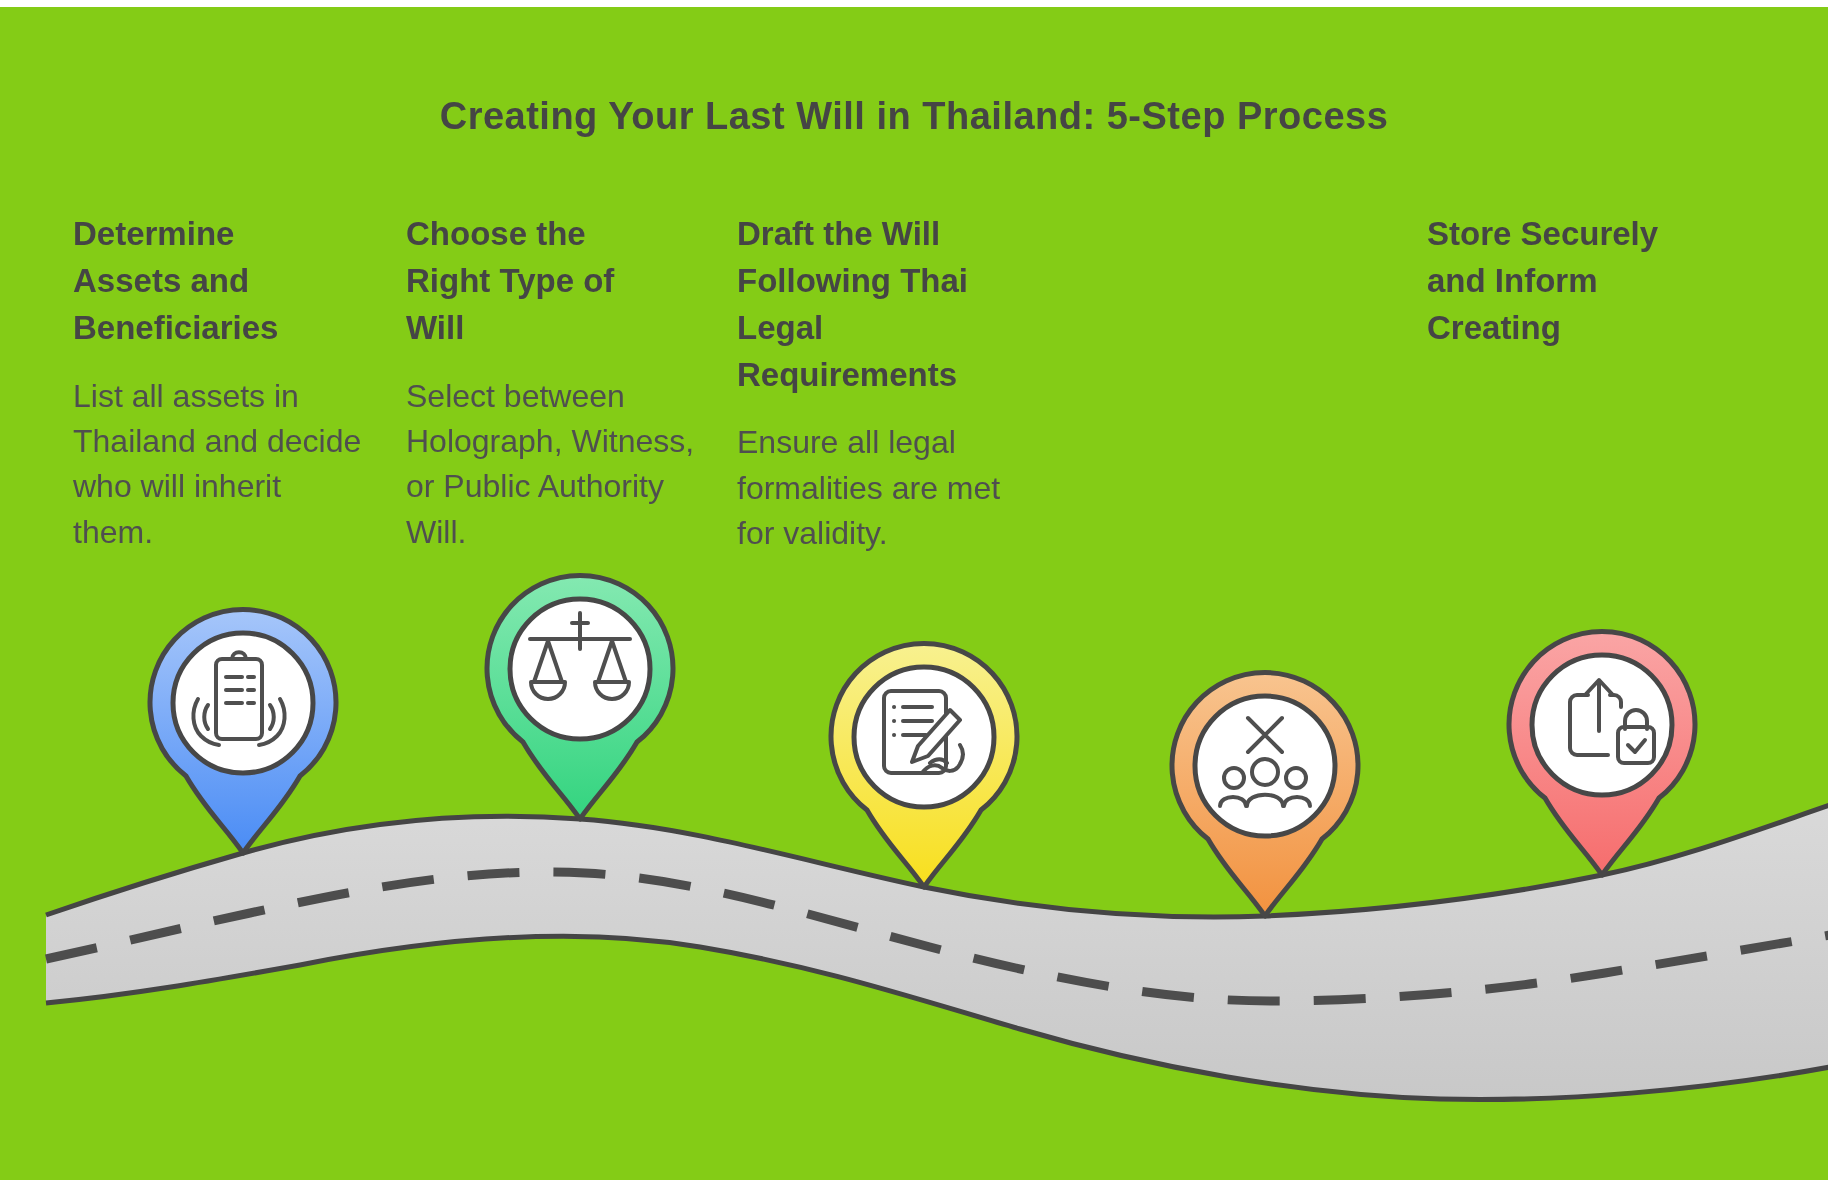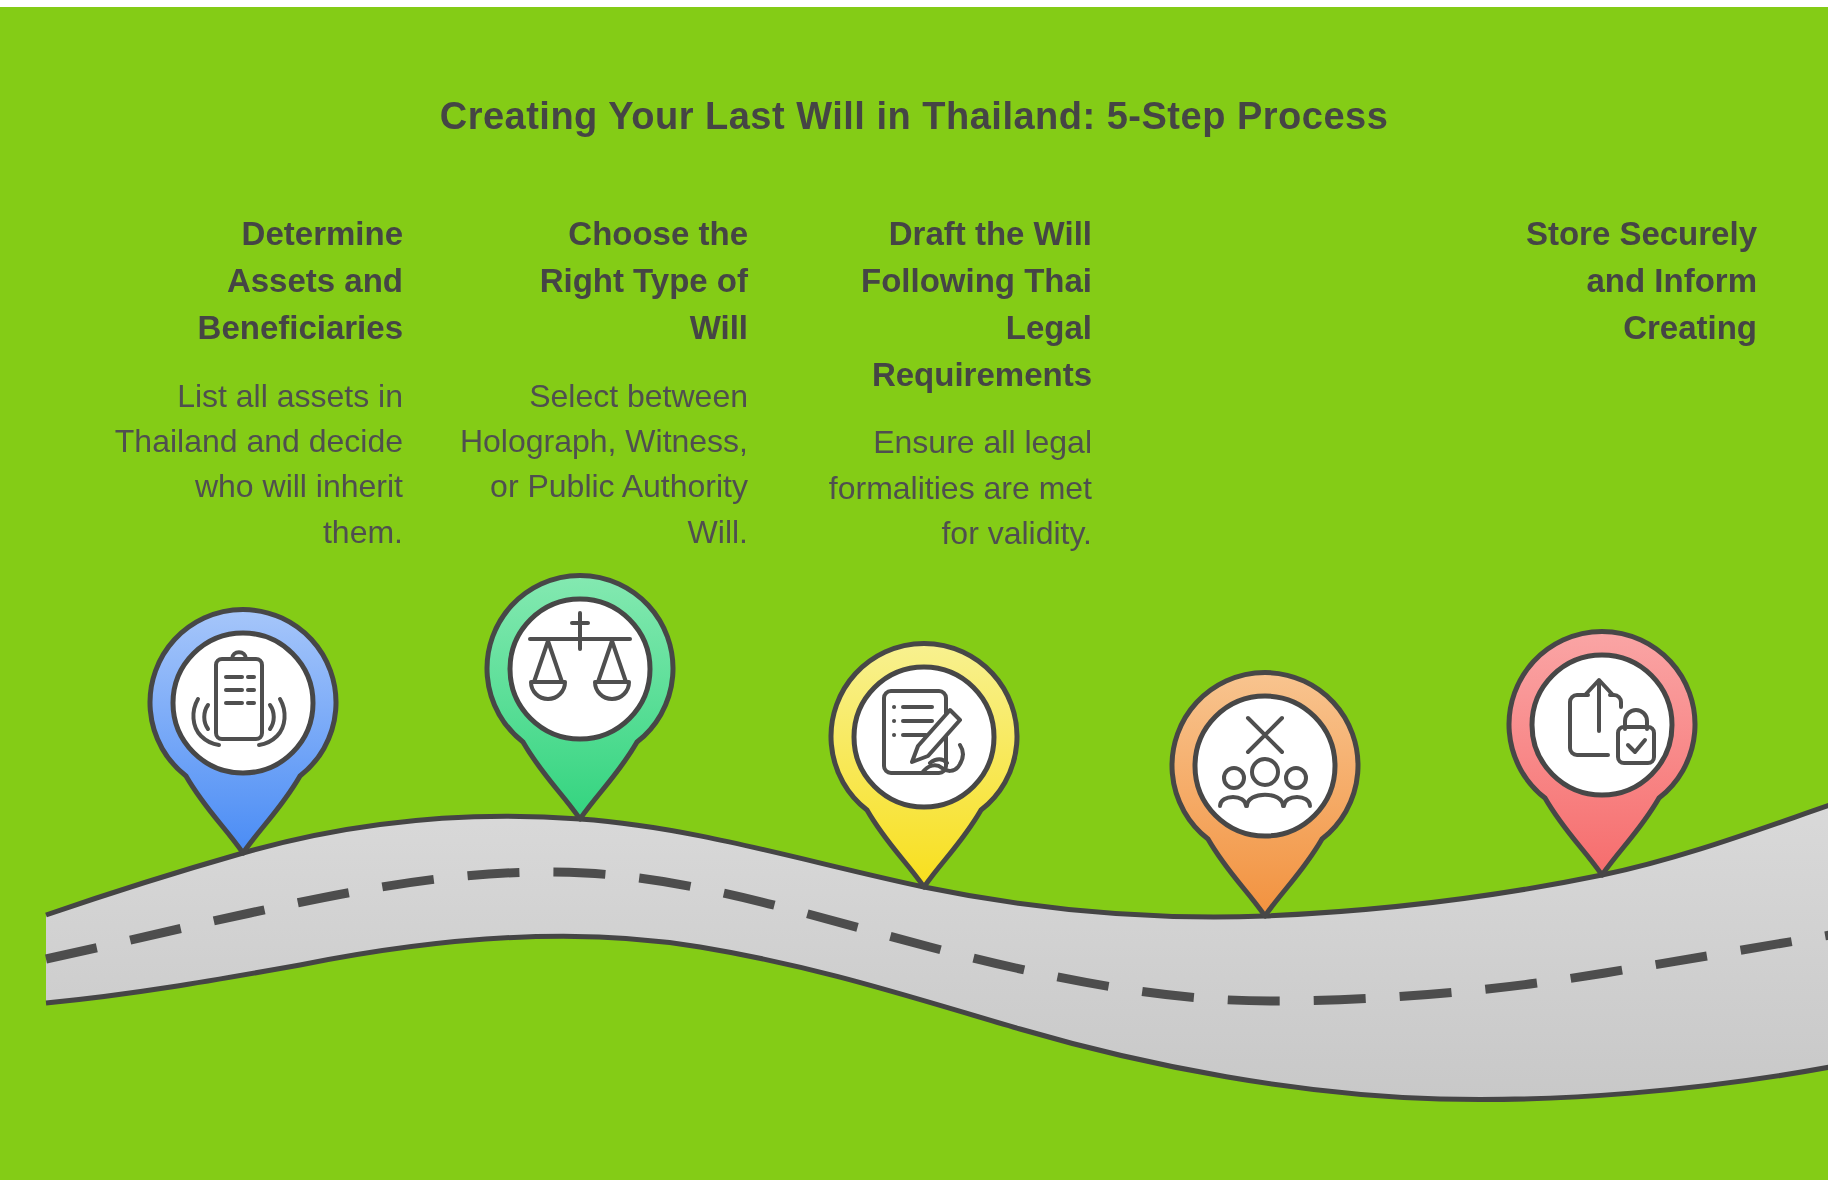--- a/index.html
+++ b/index.html
@@ -20,21 +20,21 @@
     text-align: center;
     font-size: 38px;
     font-weight: bold;
     color: #454545;
     letter-spacing: 0.5px;
   }
   .step-col {
     position: absolute;
     top: 204px;
     width: 330px;
-    text-align: right;
+    text-align: left;
   }
   .step-heading {
     font-size: 33px;
     font-weight: bold;
     line-height: 1.42;
     color: #454545;
     white-space: pre-line;
     margin: 0;
   }
   .step-body {
@@ -209,30 +209,30 @@
 
   <div class="step-col" style="left:73px;">
     <div class="step-heading">Determine
 Assets and
 Beneficiaries</div>
     <div class="step-body">List all assets in
 Thailand and decide
 who will inherit
 them.</div>
   </div>
-  <div class="step-col" style="left:418px;">
+  <div class="step-col" style="left:406px;">
     <div class="step-heading">Choose the
 Right Type of
 Will</div>
     <div class="step-body">Select between
 Holograph, Witness,
 or Public Authority
 Will.</div>
   </div>
-  <div class="step-col" style="left:762px;">
+  <div class="step-col" style="left:737px;">
     <div class="step-heading">Draft the Will
 Following Thai
 Legal
 Requirements</div>
     <div class="step-body">Ensure all legal
 formalities are met
 for validity.</div>
   </div>
   <div class="step-col" style="left:1427px;">
     <div class="step-heading">Store Securely

